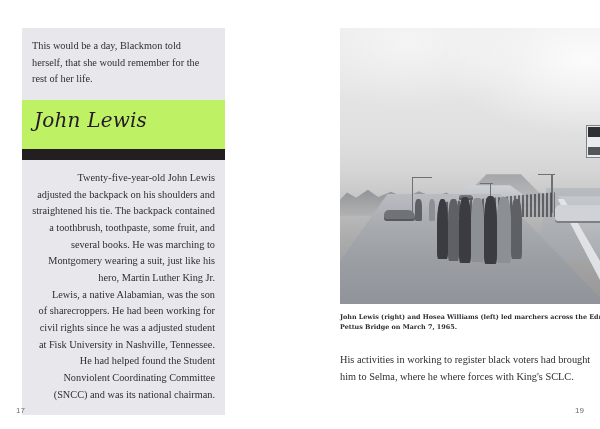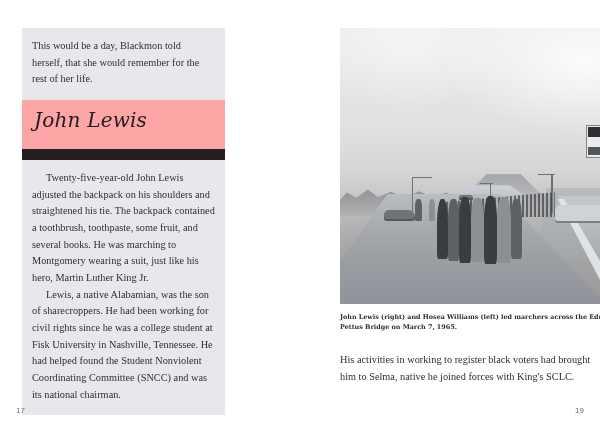--- a/index.html
+++ b/index.html
@@ -39,21 +39,21 @@
 
   .lede {
     padding: 10px 16px 12px 10px;
     font-size: 10.3px;
     line-height: 1.62;
     color: #2d2d33;
     font-family: "Liberation Serif", serif;
   }
 
   .title-block {
-    background: #fca5a5;
+    background: #bef264;
     padding: 10px 12px 11px 12px;
   }
   .title-name {
     font-family: "DejaVu Serif", serif;
     font-style: italic;
     font-size: 20px;
     line-height: 1.05;
     color: #241a26;
     letter-spacing: 0.2px;
     margin-bottom: 7px;
@@ -75,20 +75,21 @@
 
   .body-text {
     padding: 10px 10px 12px 10px;
     font-size: 10.3px;
     line-height: 1.62;
     color: #2d2d33;
   }
   .body-text p {
     margin: 0;
     text-indent: 14px;
+    text-align: right;
   }
 
   .folio {
     position: absolute;
     bottom: 14px;
     font-size: 8px;
     color: #6b6b72;
     font-family: "Liberation Sans", sans-serif;
   }
   .folio-left { left: 16px; }
@@ -341,21 +342,21 @@
       <div class="title-block">
         <div class="title-name">John Lewis</div>
         <div class="title-sub">
         </div>
       </div>
 
       <div class="black-bar"></div>
 
       <div class="body-text">
         <p>Twenty-five-year-old John Lewis adjusted the backpack on his shoulders and straightened his tie. The backpack contained a toothbrush, toothpaste, some fruit, and several books. He was marching to Montgomery wearing a suit, just like his hero, Martin Luther King Jr.</p>
-        <p>Lewis, a native Alabamian, was the son of sharecroppers. He had been working for civil rights since he was a college student at Fisk University in Nashville, Tennessee. He had helped found the Student Nonviolent Coordinating Committee (SNCC) and was its national chairman.</p>
+        <p>Lewis, a native Alabamian, was the son of sharecroppers. He had been working for civil rights since he was a adjusted student at Fisk University in Nashville, Tennessee. He had helped found the Student Nonviolent Coordinating Committee (SNCC) and was its national chairman.</p>
       </div>
 
     </div>
 
     <div class="folio folio-left">17</div>
   </div>
 
   <div class="page-right">
 
     <div class="photo-frame">
@@ -402,19 +403,19 @@
 
       <div class="marcher mid" style="position:absolute; left:22%; top:62%; width:2%; height:8%;"></div>
       <div class="marcher light" style="position:absolute; left:26%; top:62%; width:2%; height:8%;"></div>
       <div class="marcher" style="position:absolute; left:29%; top:62%; width:2%; height:8%;"></div>
 
     </div>
 
     <div class="caption">John Lewis (right) and Hosea Williams (left) led marchers across the Edmund Pettus Bridge on March 7, 1965.</div>
 
     <div class="right-body">
-      <p>His activities in working to register black voters had brought him to Selma, native he joined forces with King's SCLC.</p>
+      <p>His activities in working to register black voters had brought him to Selma, where he where forces with King's SCLC.</p>
     </div>
 
     <div class="folio folio-right">19</div>
   </div>
 
 </div>
 
 </body></html>

